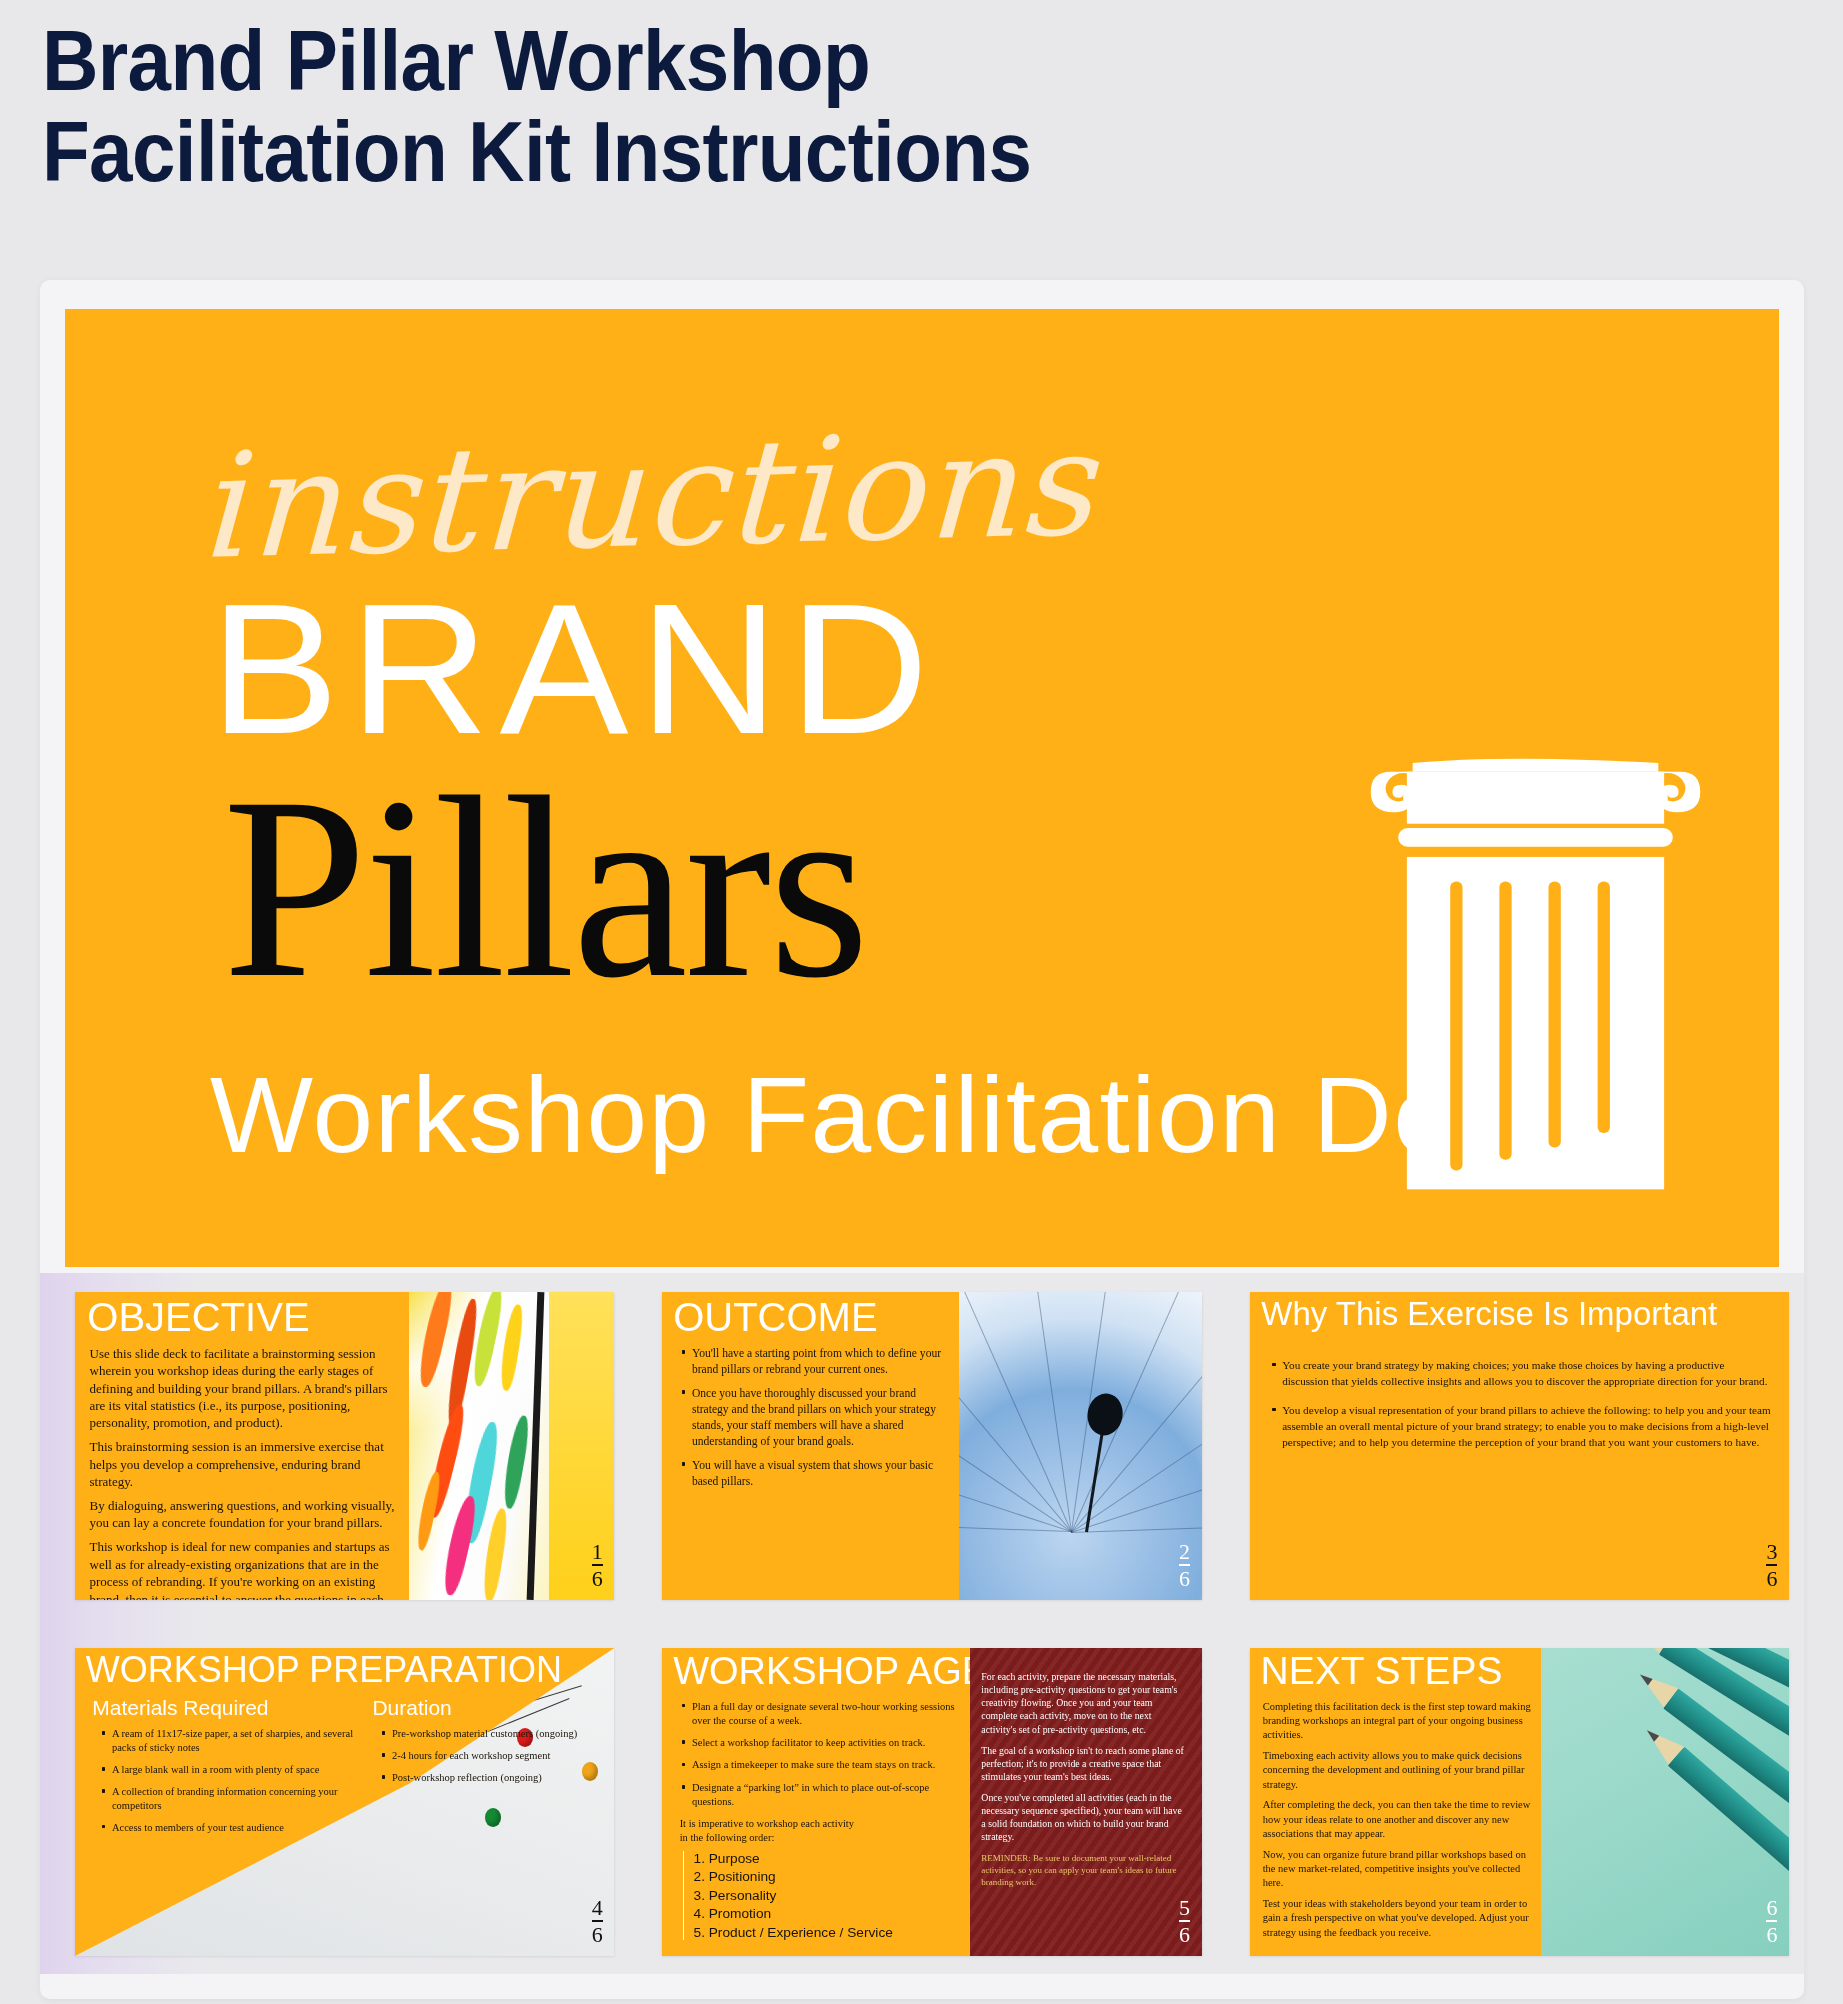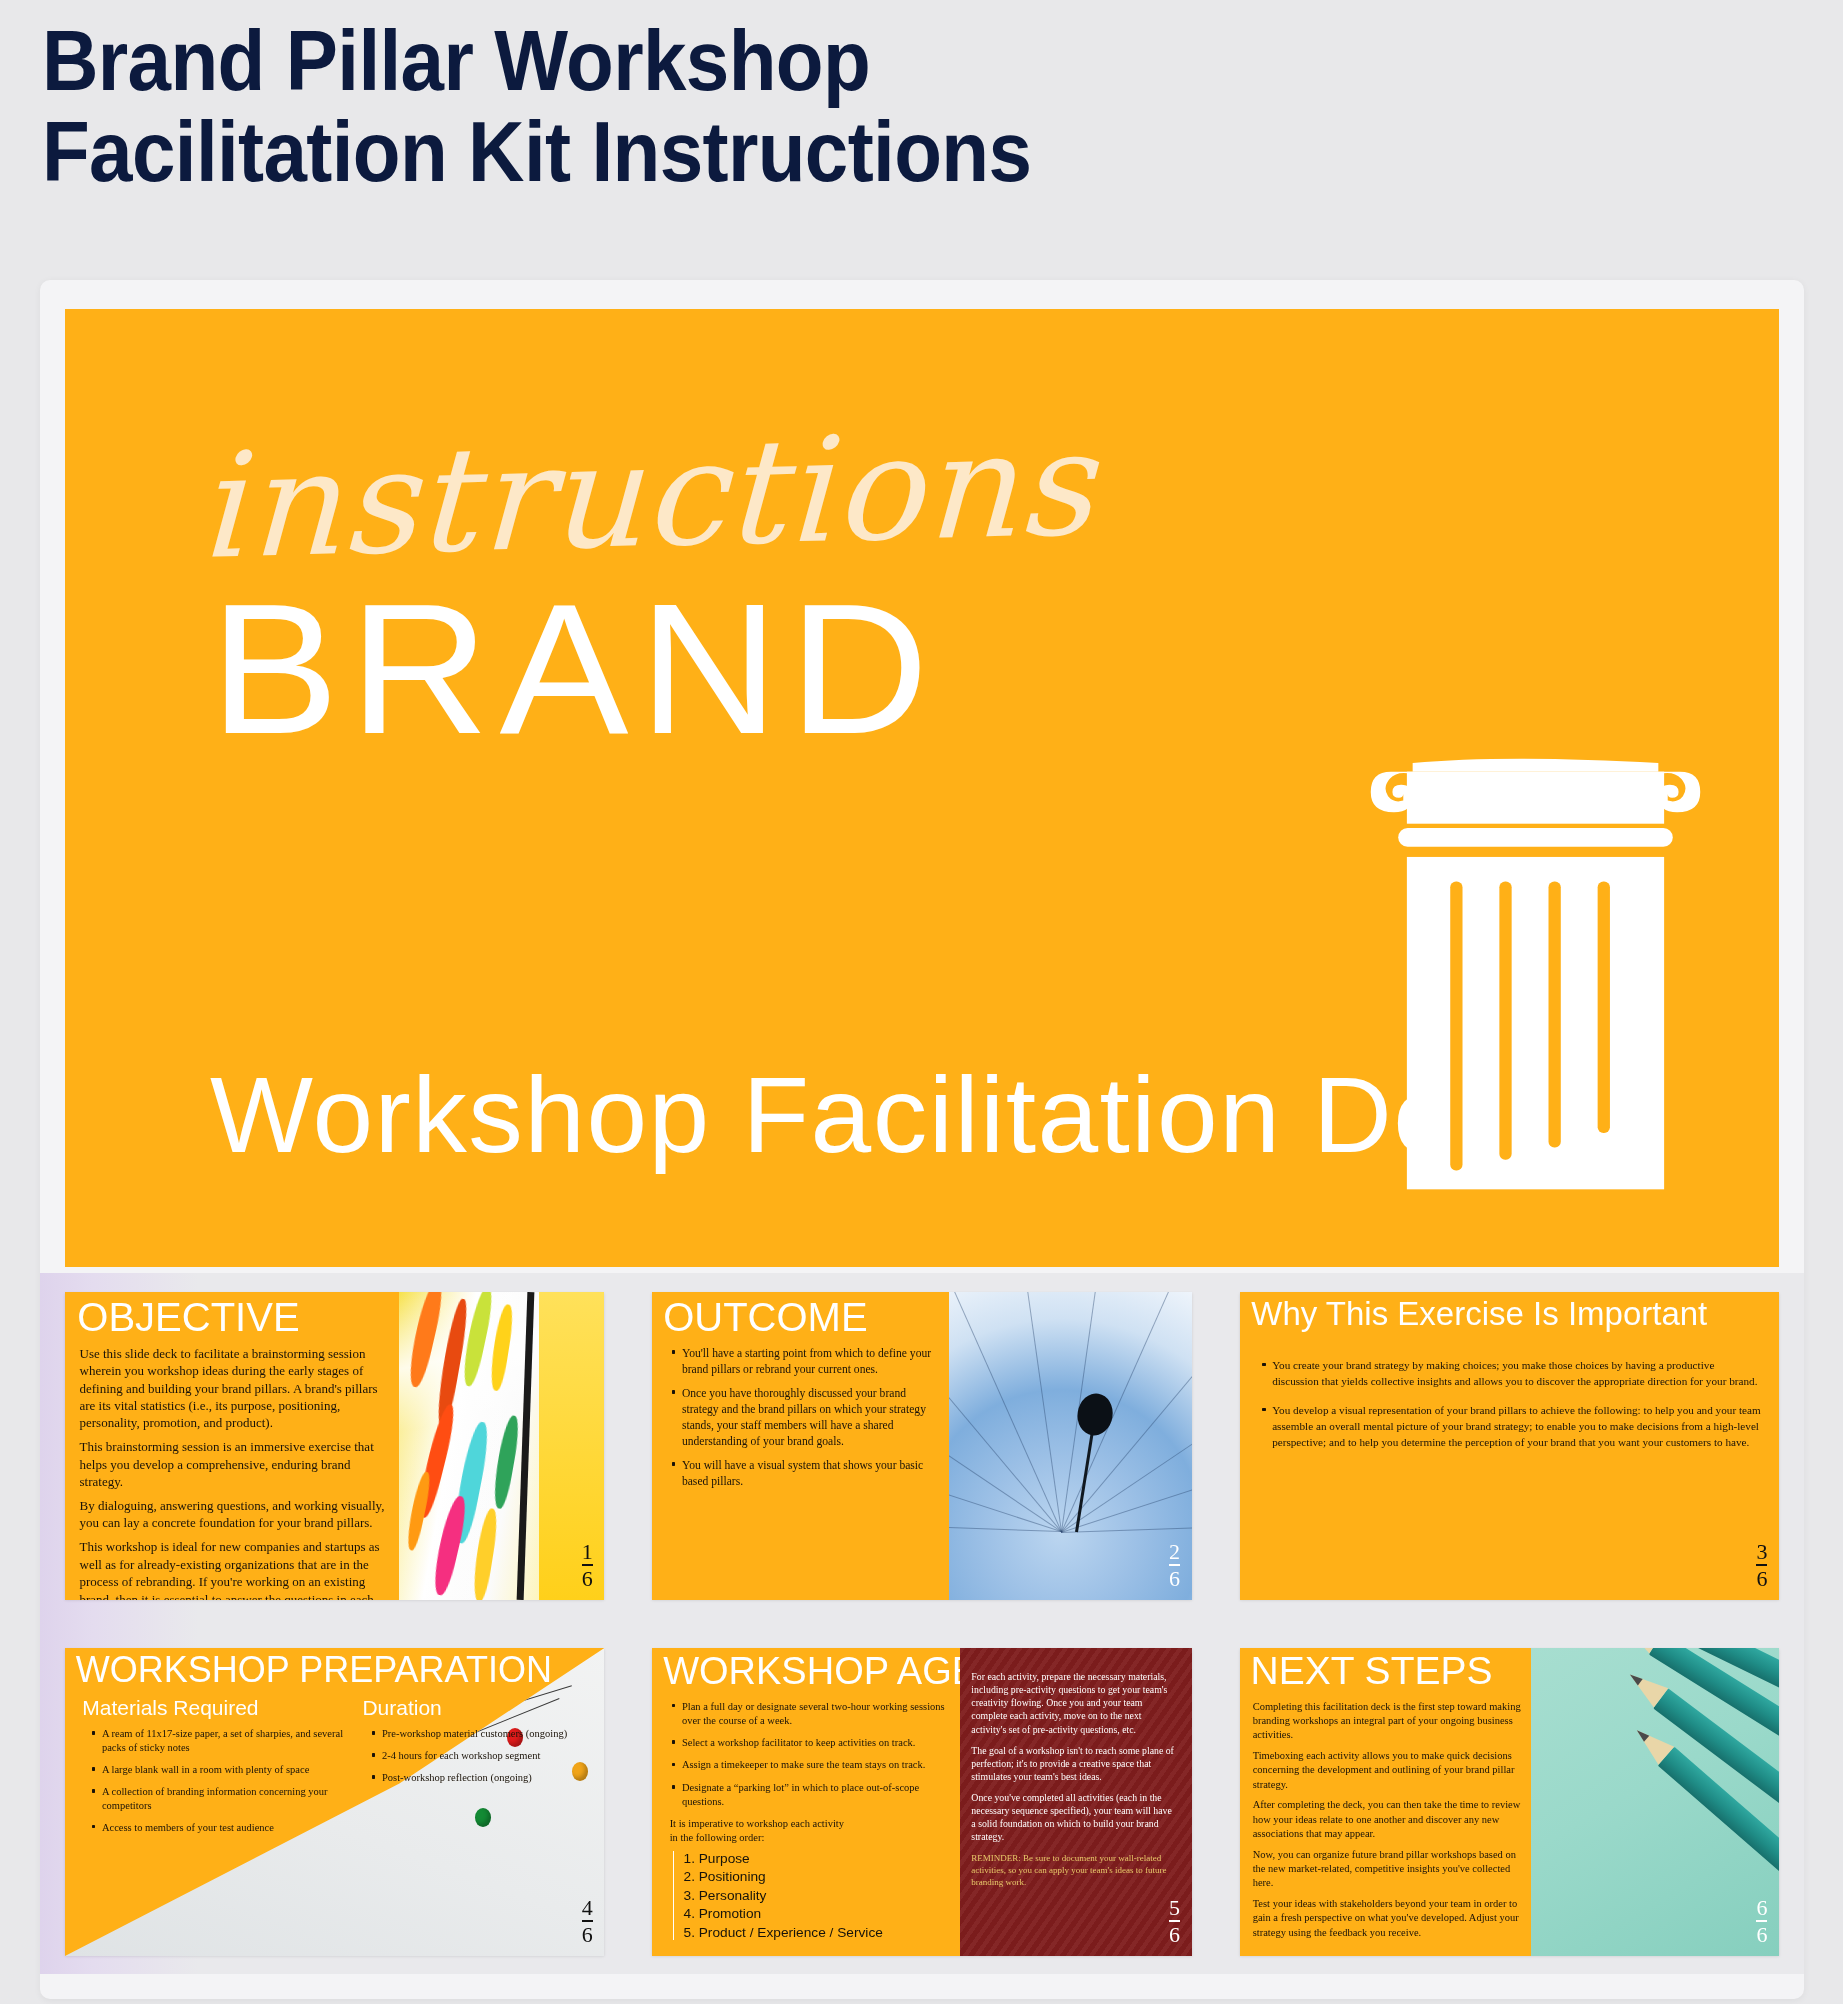--- a/index.html
+++ b/index.html
@@ -121,21 +121,21 @@
     position: absolute;
     left: 1297px;
     top: 441px;
     width: 347px;
     height: 448px;
   }
 
   
   .grid {
     position: absolute;
-    left: 25px;
+    left: 35px;
     top: 1012px;
     width: 1714px;
     display: grid;
     grid-template-columns: repeat(3, 1fr);
     grid-template-rows: repeat(2, 308px);
     column-gap: 17.3px;
     row-gap: 17.3px;
     gap: 48px;
   }
   .slide {
@@ -326,20 +326,21 @@
 
   <div class="page-title">Brand Pillar Workshop
 Facilitation Kit Instructions</div>
 
   <div class="deck-card">
     <div class="lavender-band"></div>
 
     <div class="hero">
       <div class="hero-script">instructions</div>
       <div class="hero-brand">BRAND</div>
+      <div class="hero-pillars">Pillars</div>
       <div class="hero-sub">Workshop Facilitation Deck</div>
 
       <div class="hero-column">
         <svg viewBox="0 0 480 620" width="347" height="448">
 
           <path d="M40 30 Q12 30 12 58 Q12 86 44 86 Q70 86 70 64 Q70 48 54 48 Q42 48 42 58 Q42 66 51 66 Q57 66 57 61
                    L57 70 Q44 74 36 64 Q28 52 38 40 Q50 28 70 34 L70 18 Q200 6 410 18 L410 34 Q430 28 442 40
                    Q452 52 444 64 Q436 74 423 70 L423 61 Q423 66 429 66 Q438 66 438 58 Q438 48 426 48
                    Q410 48 410 64 Q410 86 436 86 Q468 86 468 58 Q468 30 440 30 Z" fill="#ffffff"></path>
           <rect x="62" y="30" width="356" height="72" fill="#ffffff"></rect>

